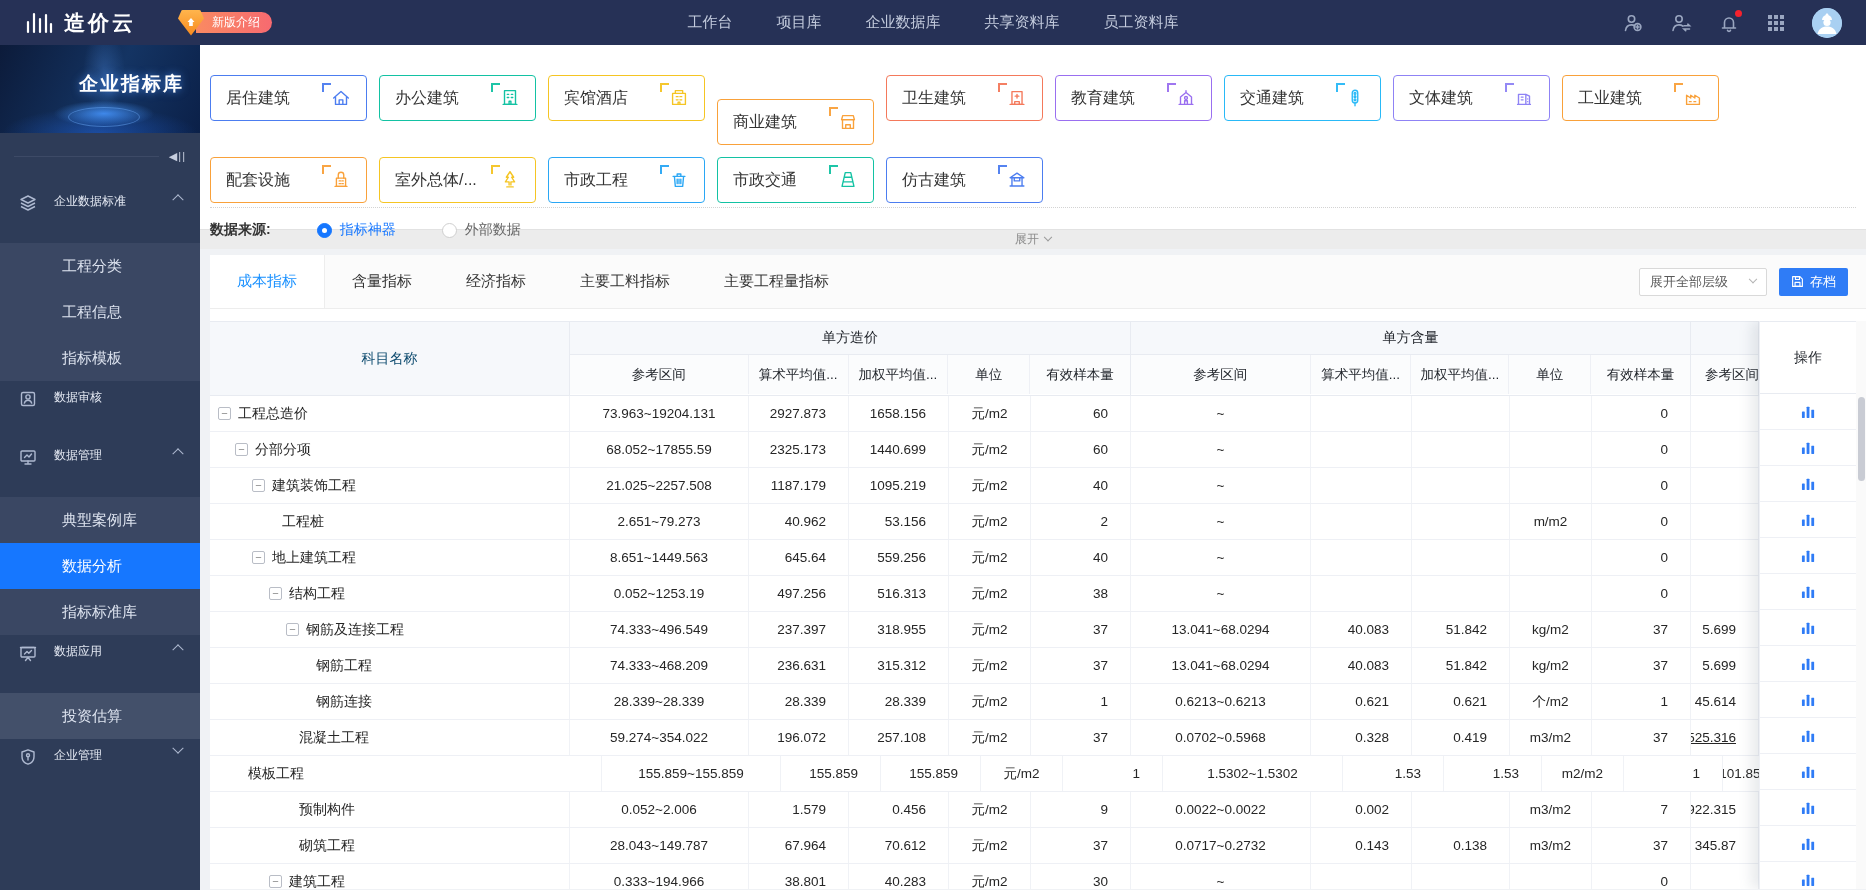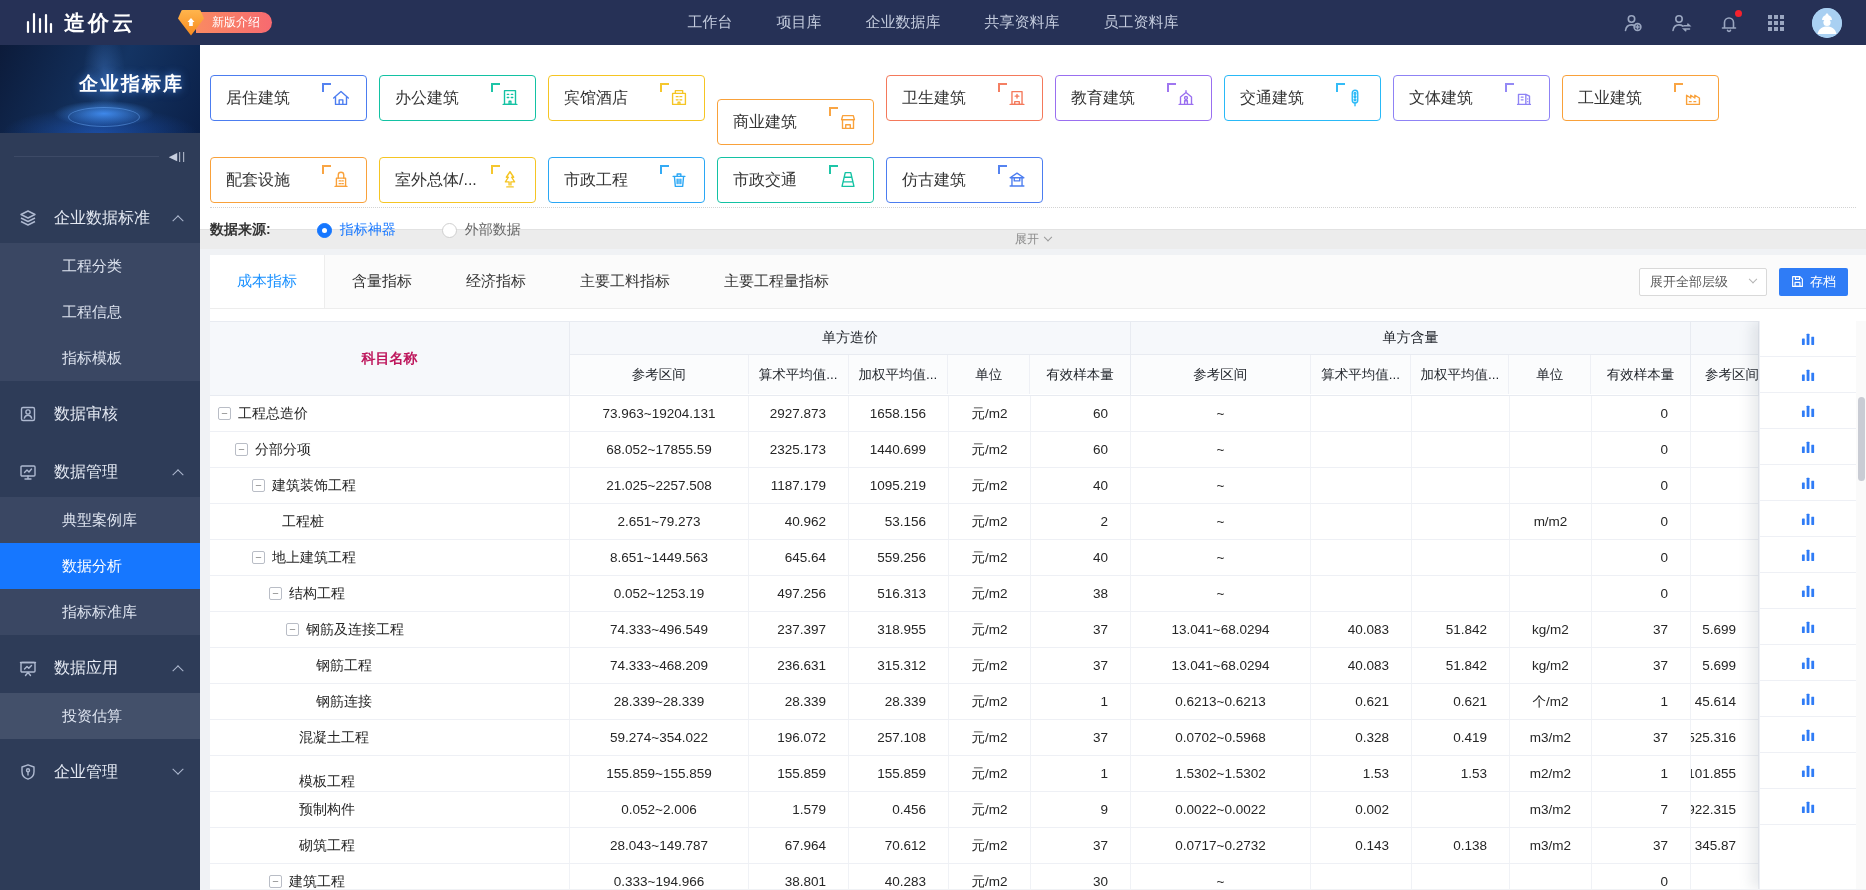--- a/index.html
+++ b/index.html
@@ -34,22 +34,22 @@
       radial-gradient(ellipse 30px 60px at 52% 30%, rgba(90,160,255,.28), rgba(90,160,255,0) 70%),
       linear-gradient(115deg,#0c1b3a 0%,#143463 55%,#0b2048 100%)}
   .side-banner::after{content:"";position:absolute;left:34%;bottom:6px;width:70px;height:18px;
     border:1px solid rgba(110,175,255,.45);border-radius:50%}
   .banner-title{position:absolute;top:26px;right:16px;color:#fff;font-size:19px;font-weight:bold;
     letter-spacing:2px;text-shadow:0 0 8px rgba(80,150,255,.8)}
   .collapse-row{height:46px;display:flex;align-items:center;padding:0 14px}
   .collapse-row .line{flex:1;height:1px;background:#3d4a66;margin-right:10px}
   .collapse-ctl{color:#c6cede;font-size:11px;cursor:pointer;letter-spacing:1px}
   .menu{margin-top:14px}
-  .m-group{height:50px;display:flex;align-items:center;padding:0 18px;color:#e4e9f3;
-    font-size:16px;cursor:pointer}
+  .m-group{height:50px;display:flex;padding:0 18px;color:#e4e9f3;
+    font-size:12px;cursor:pointer}
   .m-group .mi{width:20px;height:20px;margin-right:16px;color:#aeb9d0}
   .m-group .glabel{flex:1}
   .chev{width:8px;height:8px;border-right:1.5px solid #aeb9d0;border-bottom:1.5px solid #aeb9d0;
     display:inline-block}
   .chev.up{transform:rotate(-135deg) translate(-2px,-2px)}
   .chev.down{transform:rotate(45deg) translate(-2px,-2px)}
   .m-sub{background:#3a4763}
   .m-sub-item{height:46px;display:flex;align-items:center;padding-left:62px;color:#dde3ef;
     font-size:15px;cursor:pointer}
   .m-sub-item.active{background:#1677ff;color:#fff}
@@ -91,21 +91,21 @@
     display:flex;align-items:center;justify-content:space-between;padding:0 10px;font-size:13px;
     color:#595959;cursor:pointer}
   .lvl-select .chev{width:6px;height:6px;border-color:#b3b3b3;transform:rotate(45deg) translate(-2px,-2px)}
   .btn-archive{height:28px;background:#2f7cf6;border:none;border-radius:2px;color:#fff;font-size:13px;
     display:flex;align-items:center;gap:6px;padding:0 12px;cursor:pointer}
 
   
   .table-wrap{position:relative;margin-top:12px;height:568px;overflow:hidden}
   .thead{display:flex;border-top:1px solid #e8ebf1;border-bottom:1px solid #e8ebf1}
   .th-col1{width:360px;height:73px;display:flex;align-items:center;justify-content:center;
-    background:#f6f8fb;border-right:1px solid #e8ebf1;font-size:14px;color:#be185d;font-weight:700}
+    background:#f6f8fb;border-right:1px solid #e8ebf1;font-size:14px;color:#0c4a6e;font-weight:400}
   .th-group{border-right:1px solid #e8ebf1}
   .th-gt{height:33px;display:flex;align-items:center;justify-content:center;background:#f6f8fb;
     border-bottom:1px solid #e8ebf1;font-size:14px;color:#1f2329;font-weight:500}
   .th-subs{display:flex;height:39px;background:#fbfcfd}
   .th-subs>div{display:flex;align-items:center;justify-content:center;border-right:1px solid #eef0f5;
     font-size:13.5px;color:#1f2329;font-weight:500;white-space:nowrap;overflow:hidden}
   .th-subs>div:last-child{border-right:none}
   .trow{display:flex;height:36px;border-bottom:1px solid #eef0f5;background:#fff}
   .tc{display:flex;align-items:center;border-right:1px solid #f0f2f6;font-size:13.5px;
     color:#262626;white-space:nowrap;overflow:hidden}
@@ -636,24 +636,24 @@
             <div class="tc c" style="width: 179px;">59.274~354.022</div>
             <div class="tc r" style="width: 100px;">196.072</div>
             <div class="tc r" style="width: 100px;">257.108</div>
             <div class="tc c" style="width: 82px;">元/m2</div>
             <div class="tc r" style="width: 100px;">37</div>
             <div class="tc c" style="width: 180px;">0.0702~0.5968</div>
             <div class="tc r" style="width: 101px;">0.328</div>
             <div class="tc r" style="width: 98px;">0.419</div>
             <div class="tc c" style="width: 82px;">m3/m2</div>
             <div class="tc r" style="width: 99px;">37</div>
-            <div class="tc r" style="width: 68px;">525.316</div>
-          </div>
-          <div class="trow">
-            <div class="tc name" style="width: 360px; padding-left: 89px; align-items: flex-end;">
+            <div class="tc r" style="width: 68px; text-decoration: underline;">525.316</div>
+          </div>
+          <div class="trow">
+            <div class="tc name" style="width: 392px; padding-left: 38px;">
               <span>模板工程</span>
             </div>
             <div class="tc c" style="width: 179px;">155.859~155.859</div>
             <div class="tc r" style="width: 100px;">155.859</div>
             <div class="tc r" style="width: 100px;">155.859</div>
             <div class="tc c" style="width: 82px;">元/m2</div>
             <div class="tc r" style="width: 100px;">1</div>
             <div class="tc c" style="width: 180px;">1.5302~1.5302</div>
             <div class="tc r" style="width: 101px;">1.53</div>
             <div class="tc r" style="width: 98px;">1.53</div>
@@ -706,20 +706,21 @@
             <div class="tc c" style="width: 180px;">~</div>
             <div class="tc r" style="width: 101px;"></div>
             <div class="tc r" style="width: 98px;"></div>
             <div class="tc c" style="width: 82px;"></div>
             <div class="tc r" style="width: 99px;">0</div>
             <div class="tc r" style="width: 68px;"></div>
           </div>
         </div>
 
       <div class="ops">
+        <div class="ops-head">操作</div>
         <div>
             <div class="ops-cell">
               <svg width="15" height="15" viewBox="0 0 16 16">
                 <rect x="1" y="8" width="3" height="7" rx="0.5" fill="#2f7cf6"></rect>
                 <rect x="6" y="3" width="3" height="12" rx="0.5" fill="#2f7cf6"></rect>
                 <rect x="11" y="6" width="3" height="9" rx="0.5" fill="#2f7cf6"></rect>
               </svg>
             </div>
             <div class="ops-cell">
               <svg width="15" height="15" viewBox="0 0 16 16">

